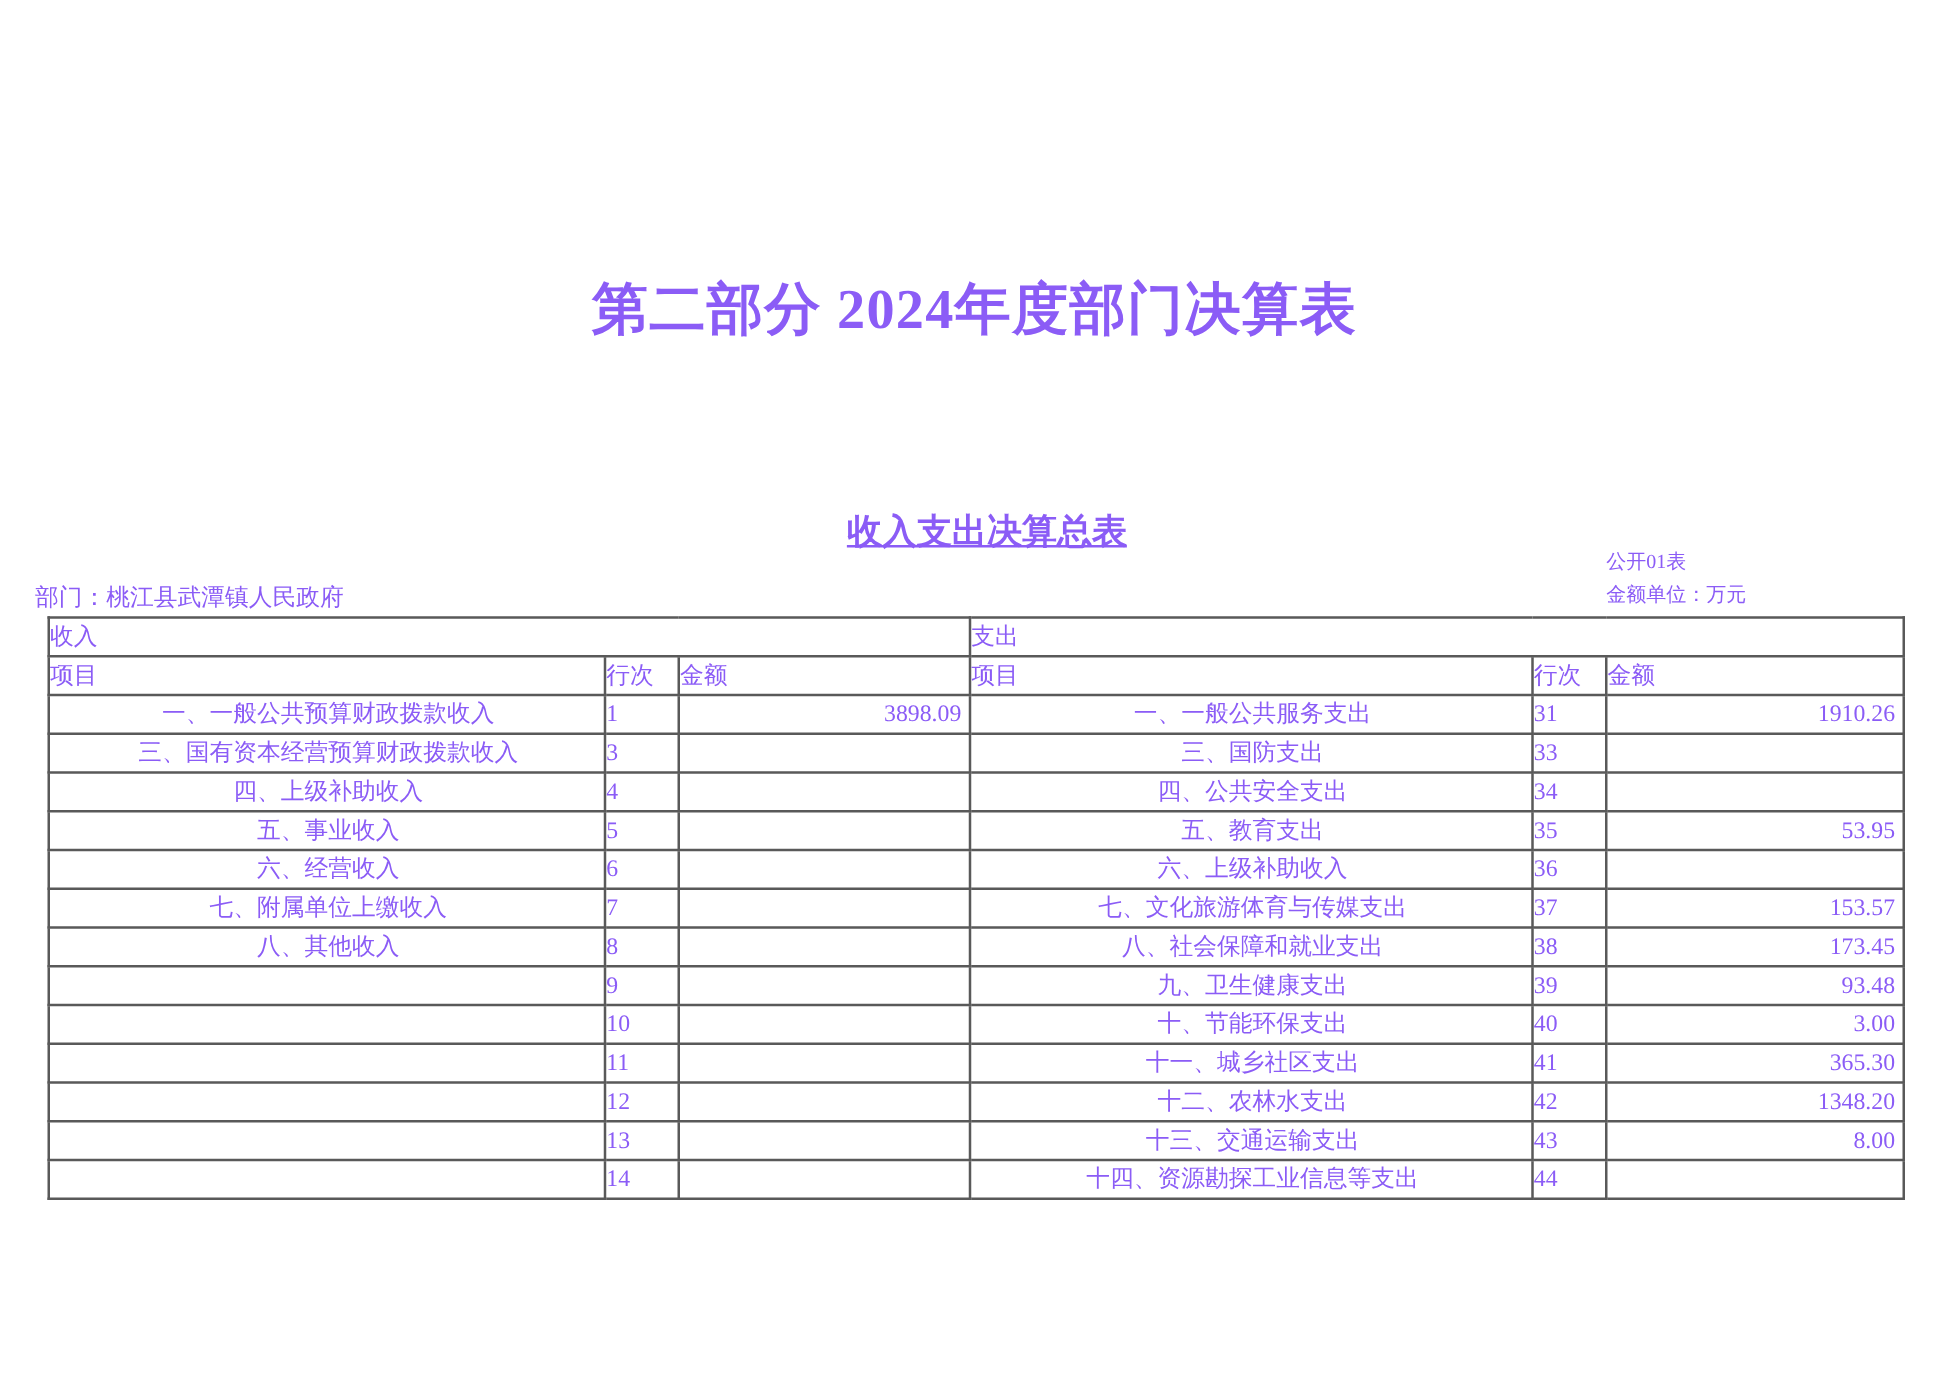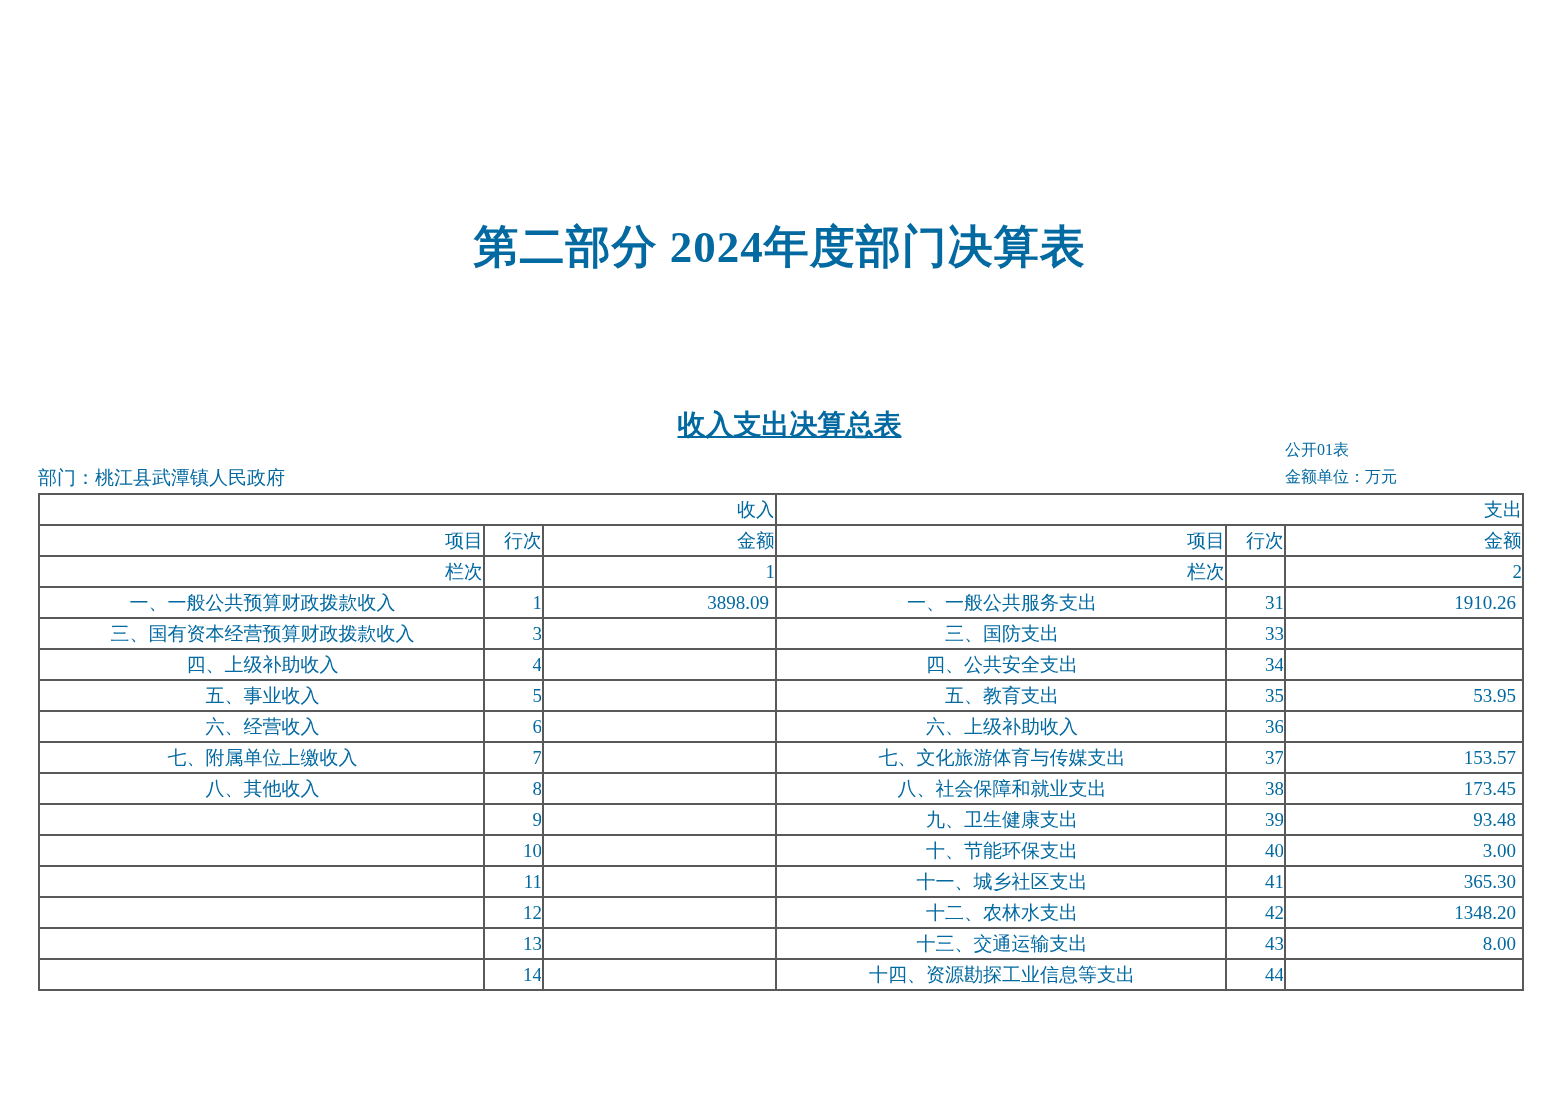--- a/index.html
+++ b/index.html
@@ -1,53 +1,53 @@
 <!DOCTYPE html>
 <html><head>
 <meta charset="utf-8">
 <style>
   html,body{margin:0;padding:0;background:#ffffff;}
   .page{
     position:relative;
     width:1559px;height:1102px;
     background:#ffffff;
-    color:#0369a1;
+    color:#8b5cf6;
     font-family:"Liberation Serif","DejaVu Serif",serif;
     overflow:hidden;
   }
   .title{
     position:absolute;left:0;top:217px;width:100%;
     text-align:center;margin:0;
     font-size:45px;font-weight:bold;letter-spacing:1px;
   }
   .table-title{
     position:absolute;left:0;top:396px;width:100%;
     text-align:center;margin:10px;
     font-size:28px;font-weight:bold;text-decoration:underline;
   }
   .meta-right{
     position:absolute;left:1285px;top:436px;
     font-size:16px;line-height:27px;white-space:nowrap;
   }
   .dept{
-    position:absolute;left:38px;top:465px;
+    position:absolute;left:28px;top:465px;
     font-size:19px;white-space:nowrap;
   }
   table.main{
     position:absolute;left:38px;top:493px;
     width:1484px;
     border-collapse:collapse;table-layout:fixed;
   }
   table.main th,table.main td{
     border:2px solid #595959;
     font-size:19px;font-weight:normal;
     height:29px;line-height:29px;
     padding:0;overflow:hidden;white-space:nowrap;
   }
-  .cc{text-align:right;border-radius:11px;}
+  .cc{text-align:left;}
   .ll{text-align:center;padding-left:2px !important;}
   .rr{text-align:right;padding-right:6px !important;}
 </style>
 </head>
 <body>
 
 <div class="page">
 
   <h1 class="title">第二部分 2024年度部门决算表</h1>
 
@@ -74,28 +74,20 @@
         <th class="cc" colspan="3">收入</th>
         <th class="cc" colspan="3">支出</th>
       </tr>
       <tr>
         <th class="cc">项目</th>
         <th class="cc">行次</th>
         <th class="cc">金额</th>
         <th class="cc">项目</th>
         <th class="cc">行次</th>
         <th class="cc">金额</th>
-      </tr>
-      <tr>
-        <th class="cc">栏次</th>
-        <th class="cc"></th>
-        <th class="cc">1</th>
-        <th class="cc">栏次</th>
-        <th class="cc"></th>
-        <th class="cc">2</th>
       </tr>
     </thead>
     <tbody>
         <tr>
           <td class="ll">一、一般公共预算财政拨款收入</td>
           <td class="cc">1</td>
           <td class="rr">3898.09</td>
           <td class="ll">一、一般公共服务支出</td>
           <td class="cc">31</td>
           <td class="rr">1910.26</td>

